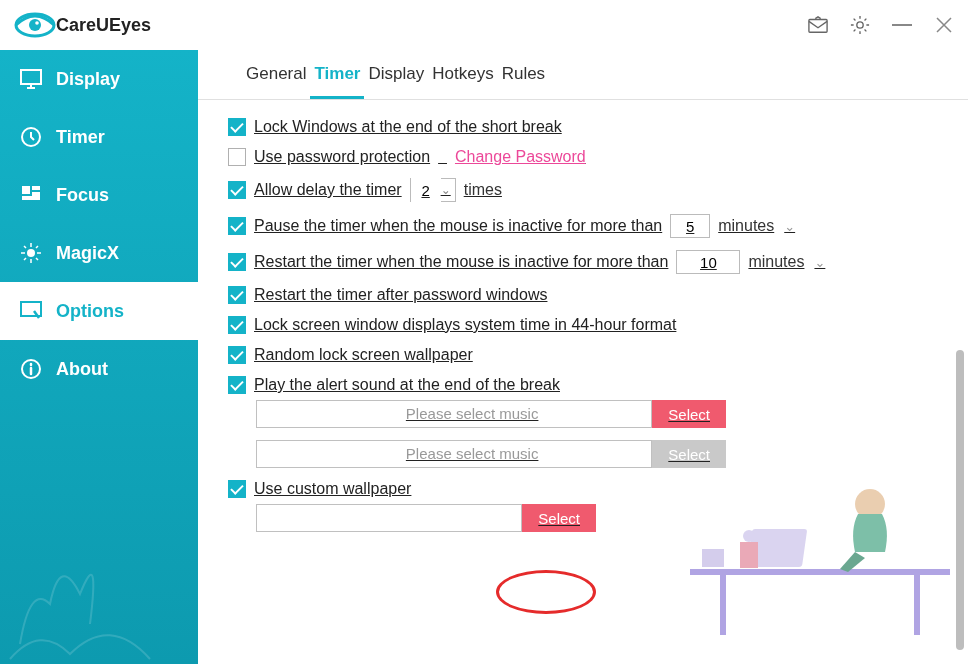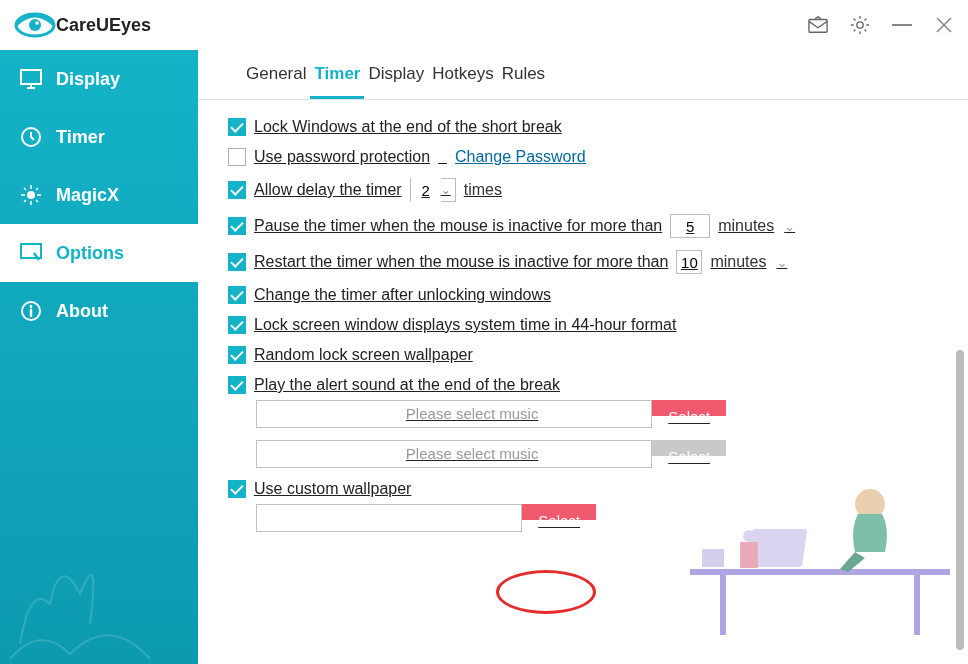--- a/index.html
+++ b/index.html
@@ -150,54 +150,54 @@
   border-color: #14b3c8;
 }
 .checkbox.checked::after {
   content:"";
   width:10px; height:5px;
   border-left:2px solid #fff;
   border-bottom:2px solid #fff;
   transform:rotate(-45deg) translate(1px,-1px);
 }
 .link {
-  color: #0369a1;
+  color: #ec4899;
   text-decoration: underline;
   cursor:pointer;
 }
 .num-input {
   width:40px;
   height:24px;
   border:1px solid #bbb;
   text-align:center;
   font-size:15px;
 }
-.num-input.wide { width:26px; }
+.num-input.wide { width:64px; }
 .sel-caret {
   font-size:12px; color:#888; margin-left:-4px;
 }
 .unit { color:#333; }
 .dd { color:#999; font-size:13px; margin-left:2px;}
 
 .file-input {
   height:28px;
   border:1px solid #c0c0c0;
   background:#fff;
   text-align:center;
   color:#999;
   font-size:15px;
   line-height:26px;
   overflow:hidden;
   padding-left:36px;
 }
 .file-sel-wrap { display:flex; }
 .file-sel-wrap .file-input{ flex:1; }
 .btn {
-  height:14px;
-  padding: 8px 16px;
+  height:28px;
+  padding: 0 16px;
   border:none;
   color:#fff;
   font-size:15px;
   cursor:pointer;
   background:#f05a6e;
 }
 .btn.disabled { background:#c9c9c9; cursor:default; }
 
 .highlight-ellipse {
   position:absolute;
@@ -289,20 +289,31 @@
         <svg width="22" height="22" viewBox="0 0 22 22" fill="none" stroke="#fff" stroke-width="2">
             <circle cx="11" cy="11" r="9"></circle>
             <path d="M11 6v5l3 3"></path>
           </svg>
       </span>
       <span>Timer</span>
     </div>
     <div class="sidebar-item">
       <span class="side-icon">
         <svg width="22" height="22" viewBox="0 0 22 22" fill="#fff">
+            <rect x="2" y="2" width="8" height="8"></rect>
+            <rect x="12" y="2" width="8" height="4"></rect>
+            <rect x="12" y="8" width="8" height="4"></rect>
+            <rect x="2" y="12" width="18" height="4"></rect>
+          </svg>
+      </span>
+      <span>Focus</span>
+    </div>
+    <div class="sidebar-item">
+      <span class="side-icon">
+        <svg width="22" height="22" viewBox="0 0 22 22" fill="#fff">
             <circle cx="11" cy="11" r="4"></circle>
             <path d="M11 1v4M11 17v4M1 11h4M17 11h4M4 4l2 2M16 16l2 2M18 4l-2 2M6 16l-2 2" stroke="#fff" stroke-width="1.5"></path>
           </svg>
       </span>
       <span>MagicX</span>
     </div>
     <div class="sidebar-item active">
       <span class="side-icon">
         <svg width="22" height="20" viewBox="0 0 22 20" fill="none" stroke="#14b3c8" stroke-width="2">
             <rect x="1" y="1" width="20" height="14"></rect>
@@ -384,21 +395,21 @@
         <div class="row">
           <span class="checkbox checked"></span>
           <span>Restart the timer when the mouse is inactive for more than</span>
           <input class="num-input wide" value="10" style="">
           <span class="unit">minutes</span>
           <span class="dd">⌄</span>
         </div>
 
         <div class="row">
           <span class="checkbox checked"></span>
-          <span>Change the timer after unlocking windows</span>
+          <span>Restart the timer after password windows</span>
         </div>
 
         <div class="row">
           <span class="checkbox checked"></span>
           <span>Lock screen window displays system time in 44-hour format</span>
         </div>
 
         <div class="row">
           <span class="checkbox checked"></span>
           <span>Random lock screen wallpaper</span>

